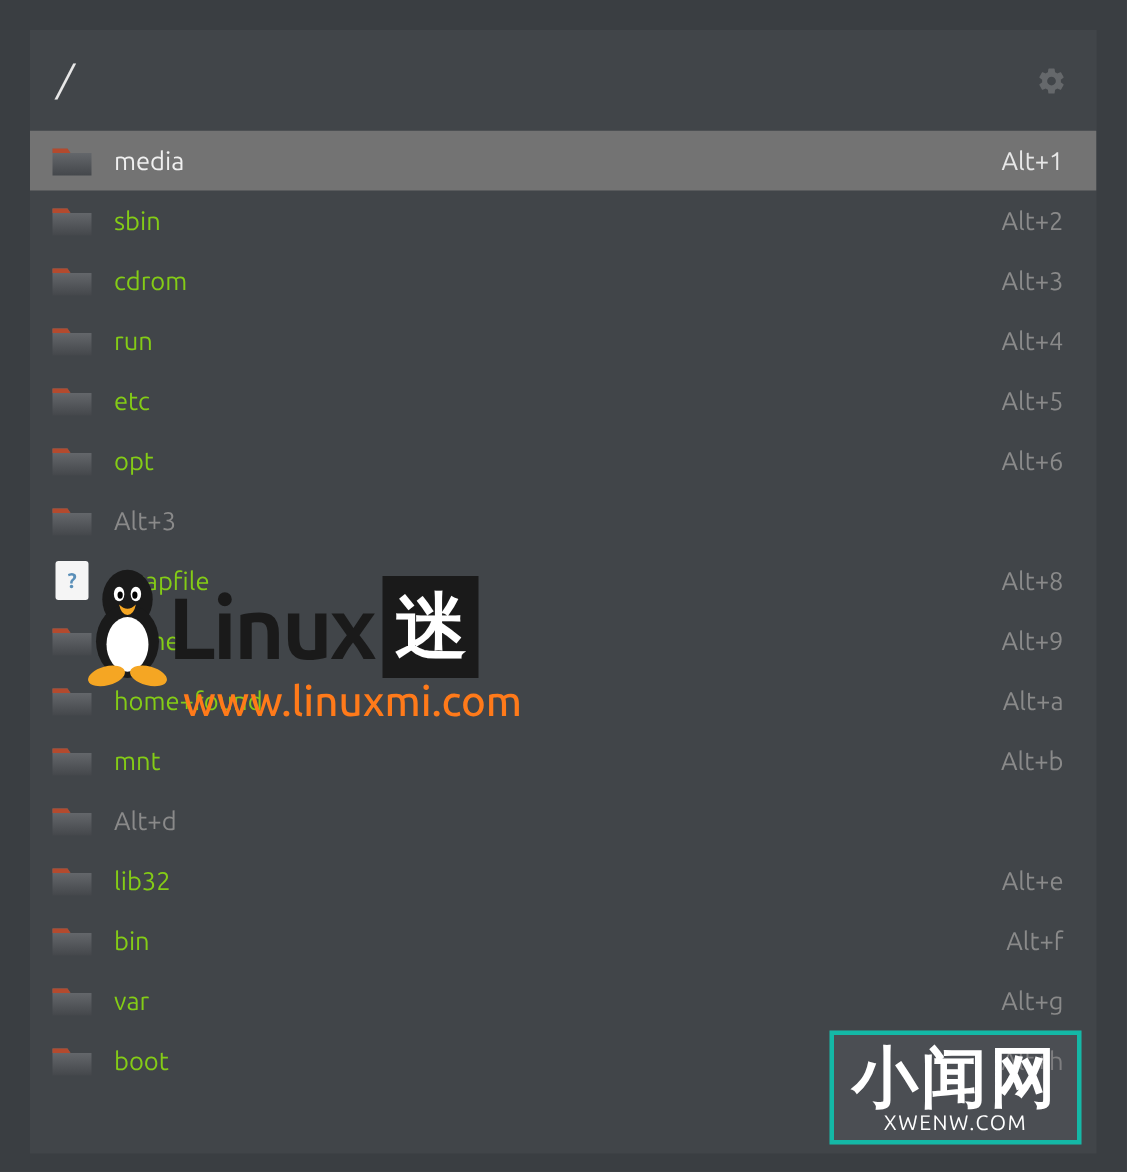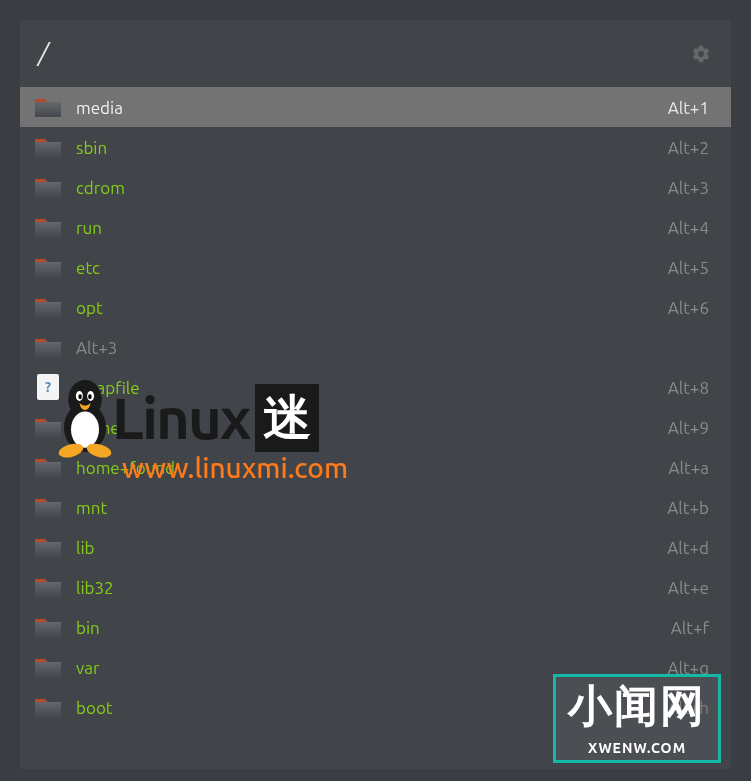--- a/index.html
+++ b/index.html
@@ -161,23 +161,23 @@
     .watermark-bottom-cn {
       color: #fff;
       font-size: 44px;
       font-weight: bold;
       line-height: 1;
       letter-spacing: 2px;
     }
     .watermark-bottom-url {
       color: #fff;
       font-size: 14px;
-      font-weight: bold;
+      font-weight: normal;
       letter-spacing: 1px;
-      margin-top: 13px;
+      margin-top: 0;
     }
   </style>
 </head>
 <body>
 
 <div class="window">
   <div class="header">
     <span class="path-text">/</span>
     <span class="spacer"></span>
     <span class="gear-icon">
@@ -335,21 +335,20 @@
         <span class="folder-icon"><svg viewBox="0 0 28 22">
   <path d="M 1 3 L 11 3 L 13 6 L 27 6 L 27 21 L 1 21 Z" fill="url(#fg)"></path>
   <path d="M 1 3 L 11 3 L 13 6 L 1 6 Z" fill="#b34a2e"></path>
   <defs>
     <linearGradient id="fg" x1="0" y1="0" x2="0" y2="1">
       <stop offset="0" stop-color="#6a6d71"></stop>
       <stop offset="1" stop-color="#44474b"></stop>
     </linearGradient>
   </defs>
 </svg></span>
-        <span class="item-name">lib</span>
         <span class="shortcut">Alt+d</span>
       </div>
       <div class="list-item">
         <span class="folder-icon"><svg viewBox="0 0 28 22">
   <path d="M 1 3 L 11 3 L 13 6 L 27 6 L 27 21 L 1 21 Z" fill="url(#fg)"></path>
   <path d="M 1 3 L 11 3 L 13 6 L 1 6 Z" fill="#b34a2e"></path>
   <defs>
     <linearGradient id="fg" x1="0" y1="0" x2="0" y2="1">
       <stop offset="0" stop-color="#6a6d71"></stop>
       <stop offset="1" stop-color="#44474b"></stop>

